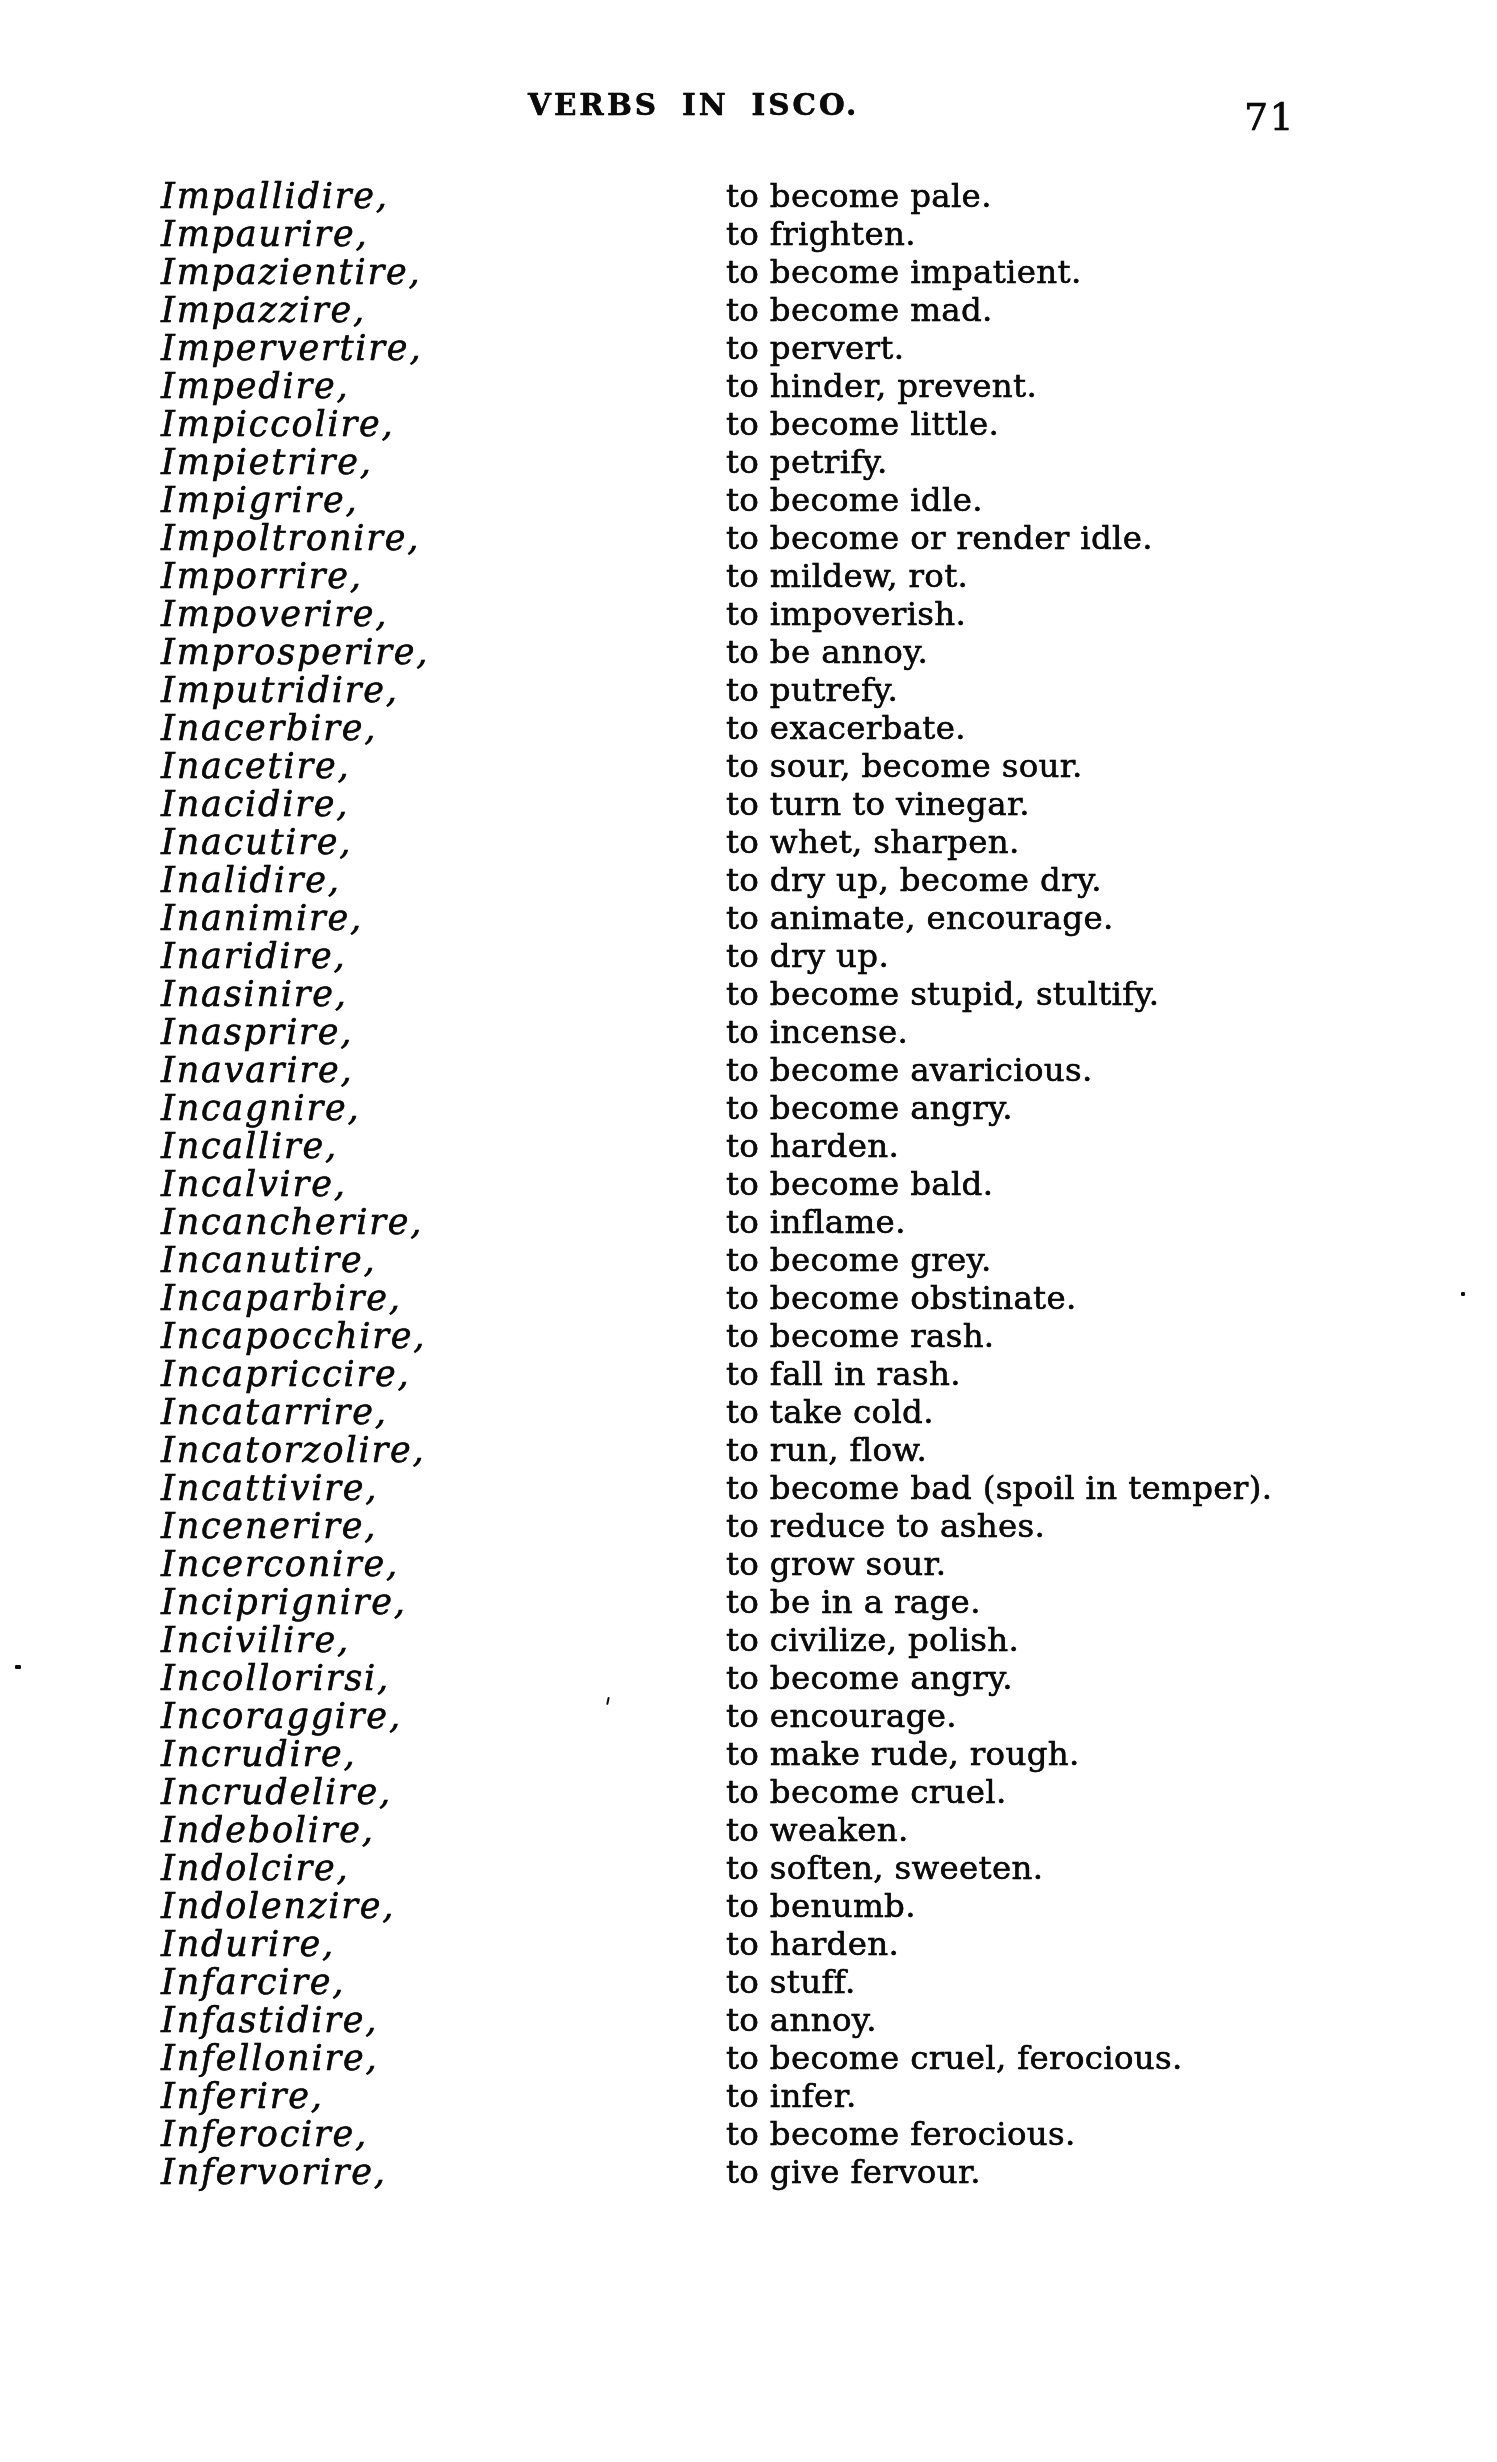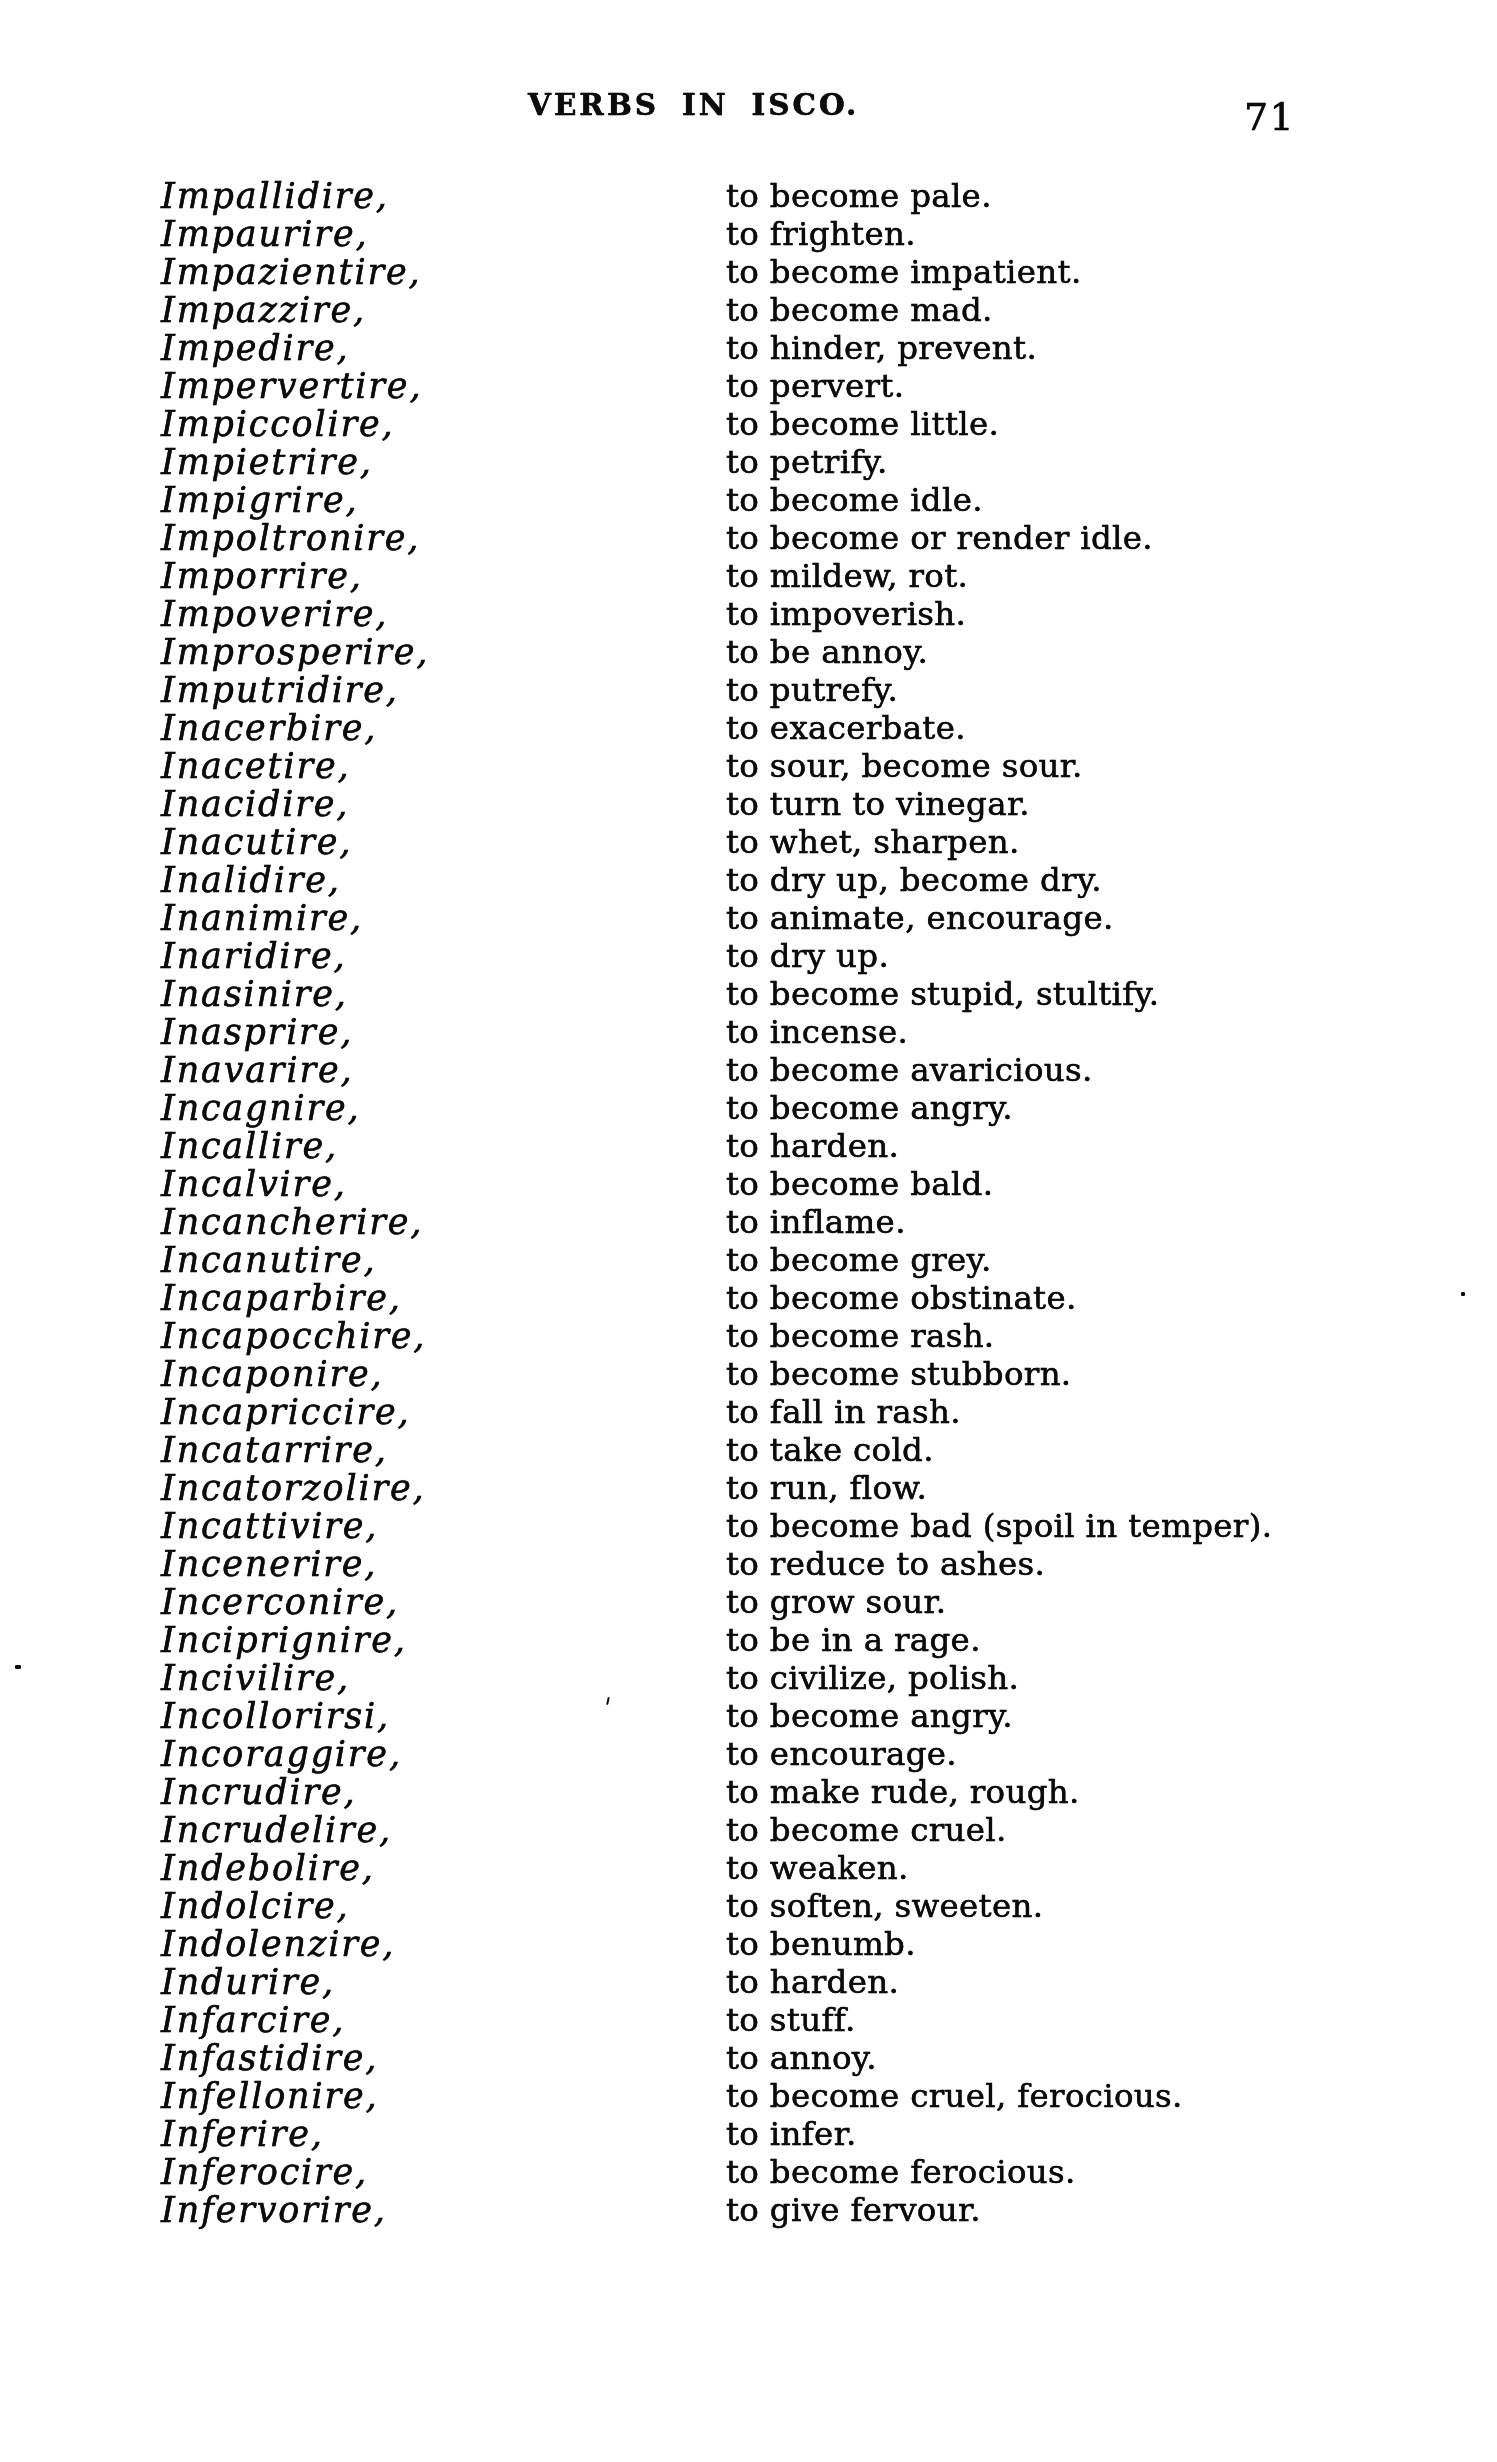--- a/index.html
+++ b/index.html
@@ -66,28 +66,28 @@
   </div>
       <div class="row">
     <span class="verb ink">Impazientire,</span>
     <span class="tr ink">to become impatient.</span>
   </div>
       <div class="row">
     <span class="verb ink">Impazzire,</span>
     <span class="tr ink">to become mad.</span>
   </div>
       <div class="row">
+    <span class="verb ink">Impervertire,</span>
+    <span class="tr ink">to pervert.</span>
+  </div>
+      <div class="row">
     <span class="verb ink">Impedire,</span>
     <span class="tr ink">to hinder, prevent.</span>
   </div>
       <div class="row">
-    <span class="verb ink">Impervertire,</span>
-    <span class="tr ink">to pervert.</span>
-  </div>
-      <div class="row">
     <span class="verb ink">Impiccolire,</span>
     <span class="tr ink">to become little.</span>
   </div>
       <div class="row">
     <span class="verb ink">Impietrire,</span>
     <span class="tr ink">to petrify.</span>
   </div>
       <div class="row">
     <span class="verb ink">Impigrire,</span>
     <span class="tr ink">to become idle.</span>
@@ -172,24 +172,20 @@
     <span class="verb ink">Incanutire,</span>
     <span class="tr ink">to become grey.</span>
   </div>
       <div class="row">
     <span class="verb ink">Incaparbire,</span>
     <span class="tr ink">to become obstinate.</span>
   </div>
       <div class="row">
     <span class="verb ink">Incapocchire,</span>
     <span class="tr ink">to become rash.</span>
-  </div>
-      <div class="row">
-    <span class="verb ink">Incaponire,</span>
-    <span class="tr ink">to become stubborn.</span>
   </div>
       <div class="row">
     <span class="verb ink">Incapriccire,</span>
     <span class="tr ink">to fall in rash.</span>
   </div>
       <div class="row">
     <span class="verb ink">Incatarrire,</span>
     <span class="tr ink">to take cold.</span>
   </div>
       <div class="row">

